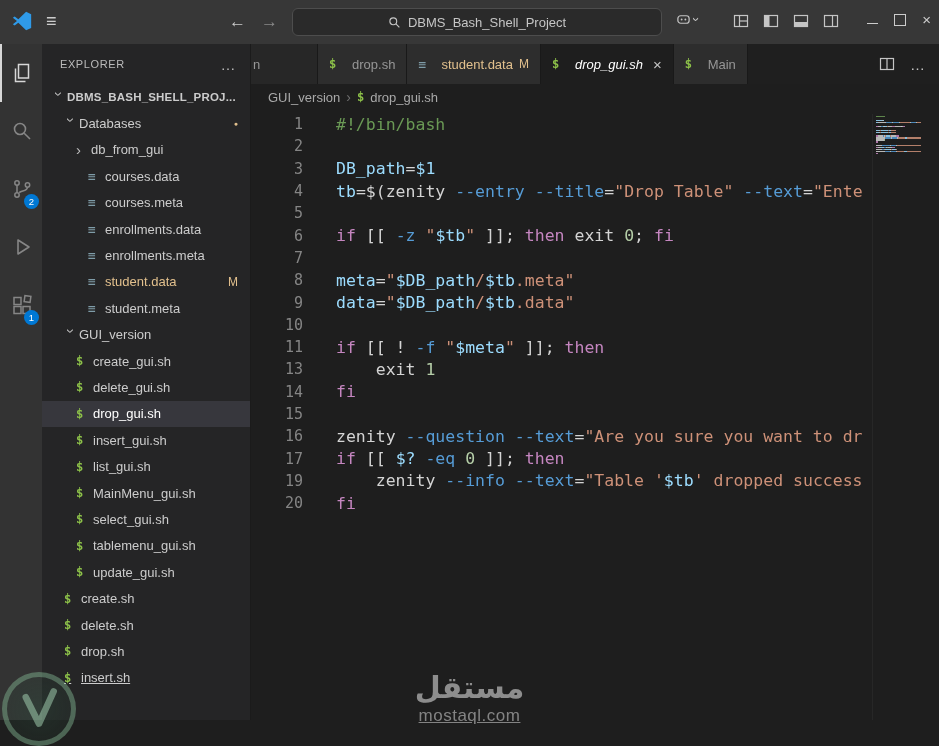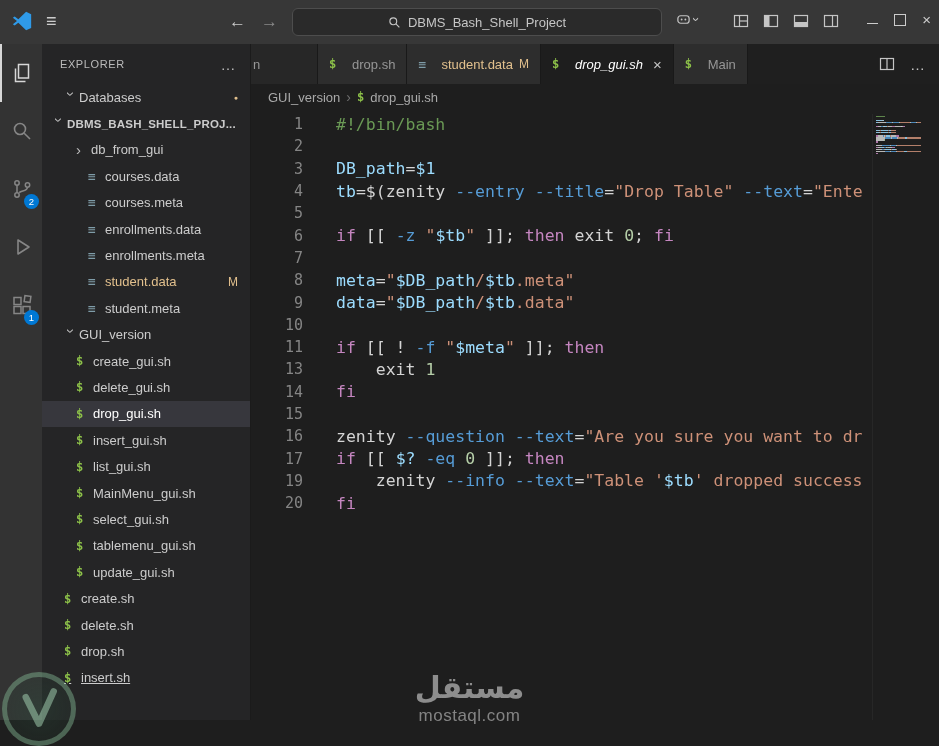--- a/index.html
+++ b/index.html
@@ -99,21 +99,21 @@
   .lc span{color:var(--tc,#d4d4d4);}
   .minimap{position:absolute;top:4px;right:0;width:67px;bottom:0;padding:2px 3px;
            box-sizing:border-box;border-left:1px solid #272727;}
   .mm-line{height:1.4px;margin-bottom:0.55px;display:flex;}
   .mm-line span{display:inline-block;height:100%;background:var(--tc,#888);opacity:.85;}
 
   
   .wm-center{position:absolute;left:0;right:0;top:670px;text-align:center;color:#9a9a9a;
              opacity:.9;pointer-events:none;}
   .wm-title{font-size:30px;font-weight:700;font-family:"DejaVu Sans",sans-serif;}
-  .wm-sub{font-size:17px;color:#8f8f8f;letter-spacing:.5px;margin-top:1px;}
+  .wm-sub{font-size:17px;color:#8f8f8f;letter-spacing:.5px;margin-top:1px;text-decoration:underline;}
   .wm-logo{position:absolute;left:2px;top:672px;width:64px;height:64px;border-radius:50%;
            border:5px solid rgba(150,205,165,.38);
            background:radial-gradient(circle,rgba(45,85,65,.30),rgba(45,85,65,.08));
            display:flex;align-items:center;justify-content:center;pointer-events:none;}
   svg{display:block;}
 </style>
 </head>
 <body>
 
 <div class="screen">
@@ -208,28 +208,28 @@
         <span class="badge">1</span>
       </div>
     </div>
 
     <div class="sidebar">
       <div class="sb-header">
         <span>EXPLORER</span>
         <span class="sb-more">…</span>
       </div>
       <div class="tree">
+          <div class="row root" style="padding-left: 10px;">
+            <span class="arrow down">›</span>
+            <span class="label">DBMS_BASH_SHELL_PROJ...</span>
+          </div>
           <div class="row" style="padding-left: 22px;">
             <span class="arrow down">›</span>
             <span class="label">Databases</span>
             <span class="right dot">●</span>
-          </div>
-          <div class="row root" style="padding-left: 10px;">
-            <span class="arrow down">›</span>
-            <span class="label">DBMS_BASH_SHELL_PROJ...</span>
           </div>
           <div class="row" style="padding-left: 34px;">
             <span class="arrow">›</span>
             <span class="label">db_from_gui</span>
           </div>
           <div class="row" style="padding-left: 46px;">
             <span class="ficon data">≡</span>
             <span class="label">courses.data</span>
           </div>
           <div class="row" style="padding-left: 46px;">

